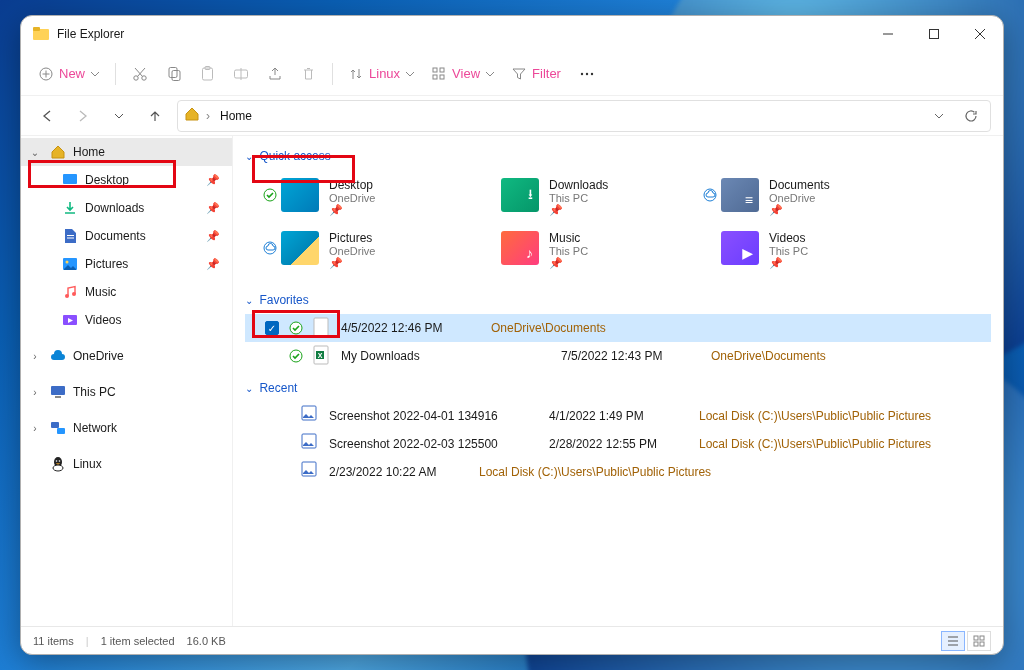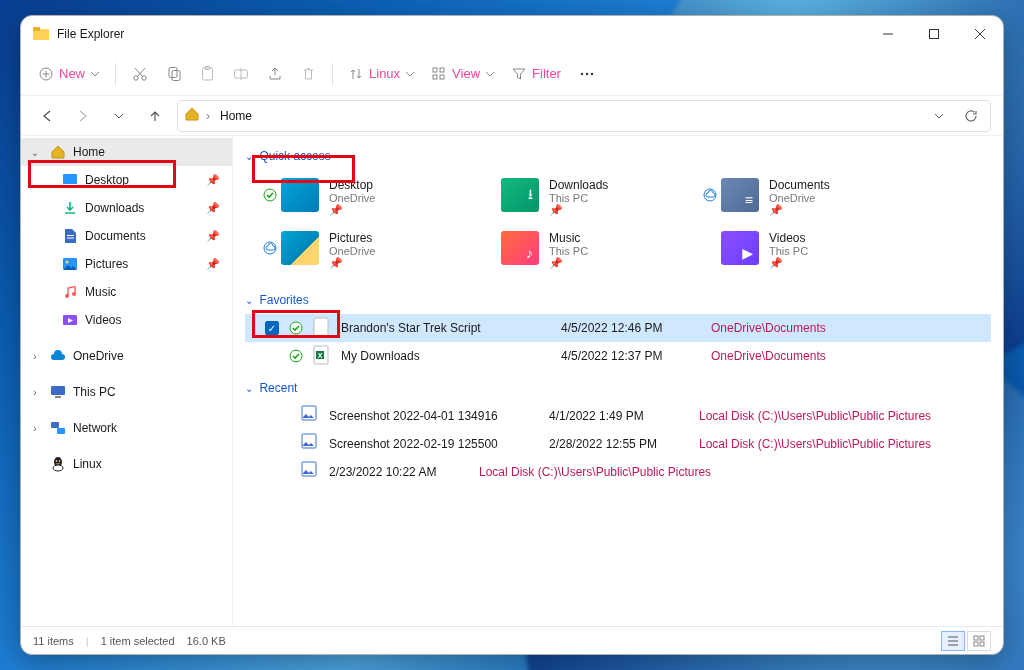--- a/index.html
+++ b/index.html
@@ -69,21 +69,21 @@
   .qa-meta .loc { font-size: 11px; color: #777; }
   .qa-meta .pin { font-size: 11px; color: #888; }
 
   .fav-row, .rec-row { display: flex; align-items: center; height: 28px; gap: 10px; padding-left: 20px; font-size: 12px; }
   .fav-row.selected { background: #cfe8ff; }
   .fav-row .cb { width: 14px; height: 14px; border: 1px solid #0067c0; border-radius: 2px; background: #0067c0; color: #fff; font-size: 10px; display:flex; align-items:center; justify-content:center; }
   .fav-row .badge, .rec-row .badge { width: 14px; height: 14px; }
   .ficon { width: 18px; height: 22px; }
   .col-name { flex: 0 0 210px; }
   .col-date { flex: 0 0 140px; }
-  .col-loc { color: #be185d; }
+  .col-loc { color: #a16207; }
 
   .statusbar { height: 28px; border-top: 1px solid #e8e8e8; display: flex; align-items: center; padding: 0 12px; gap: 12px; font-size: 11px; color: #555; }
   .statusbar .spacer { flex: 1; }
   .vbtns { display: flex; gap: 2px; }
   .vbtn { width: 24px; height: 20px; border: 1px solid #ddd; display: flex; align-items: center; justify-content: center; }
   .vbtn.active { background: #e6f0ff; border-color: #8ab6ff; }
 
   .hl { position: absolute; border: 3px solid #e30613; pointer-events: none; z-index: 50; }
 
   
@@ -468,38 +468,37 @@
 
       <div class="fav-row selected">
         <span class="cb">✓</span>
         <span class="badge"><svg width="14" height="14">
               <circle cx="7" cy="7" r="6" fill="#fff" stroke="#19a319"></circle>
               <path d="M4 7 l2 2 l4 -4" fill="none" stroke="#19a319" stroke-width="1.6"></path>
             </svg></span>
         <span class="ficon"><svg width="16" height="20">
               <rect x="1" y="1" width="14" height="18" rx="1" fill="#fff" stroke="#bbb"></rect>
             </svg></span>
-        <span class="col-name">Brandon's Star Trek Script</span>
         <span class="col-date">4/5/2022 12:46 PM</span>
         <span class="col-loc">OneDrive\Documents</span>
       </div>
 
       <div class="fav-row">
         <span style="width:14px"></span>
         <span class="badge"><svg width="14" height="14">
               <circle cx="7" cy="7" r="6" fill="#fff" stroke="#19a319"></circle>
               <path d="M4 7 l2 2 l4 -4" fill="none" stroke="#19a319" stroke-width="1.6"></path>
             </svg></span>
         <span class="ficon"><svg width="16" height="20">
               <rect x="1" y="1" width="14" height="18" rx="1" fill="#fff" stroke="#bbb"></rect>
               <rect x="3" y="6" width="8" height="8" fill="#107c41"></rect>
               <text x="7" y="12.5" font-size="7" fill="#fff" text-anchor="middle" font-weight="bold">X</text>
             </svg></span>
         <span class="col-name">My Downloads</span>
-        <span class="col-date">4/5/2022 12:37 PM</span>
+        <span class="col-date">7/5/2022 12:43 PM</span>
         <span class="col-loc">OneDrive\Documents</span>
       </div>
 
       <div class="section-header" style="margin-top:4px;">
         <span class="chev">⌄</span>
         <span>Recent</span>
       </div>
 
       <div class="rec-row" style="padding-left:56px;">
         <span class="ficon"><svg width="16" height="16">
@@ -508,21 +507,21 @@
             </svg></span>
         <span class="col-name">Screenshot 2022-04-01 134916</span>
         <span class="col-date">4/1/2022 1:49 PM</span>
         <span class="col-loc">Local Disk (C:)\Users\Public\Public Pictures</span>
       </div>
       <div class="rec-row" style="padding-left:56px;">
         <span class="ficon"><svg width="16" height="16">
               <rect x="1" y="1" width="14" height="14" rx="1" fill="#fff" stroke="#3c6cc6"></rect>
               <path d="M2 12 l3 -3 l3 3 l2 -2 l3 3 H2 z" fill="#3c6cc6"></path>
             </svg></span>
-        <span class="col-name">Screenshot 2022-02-19 125500</span>
+        <span class="col-name">Screenshot 2022-02-03 125500</span>
         <span class="col-date">2/28/2022 12:55 PM</span>
         <span class="col-loc">Local Disk (C:)\Users\Public\Public Pictures</span>
       </div>
       <div class="rec-row" style="padding-left:56px;">
         <span class="ficon"><svg width="16" height="16">
               <rect x="1" y="1" width="14" height="14" rx="1" fill="#fff" stroke="#3c6cc6"></rect>
               <path d="M2 12 l3 -3 l3 3 l2 -2 l3 3 H2 z" fill="#3c6cc6"></path>
             </svg></span>
         <span class="col-date">2/23/2022 10:22 AM</span>
         <span class="col-loc">Local Disk (C:)\Users\Public\Public Pictures</span>

